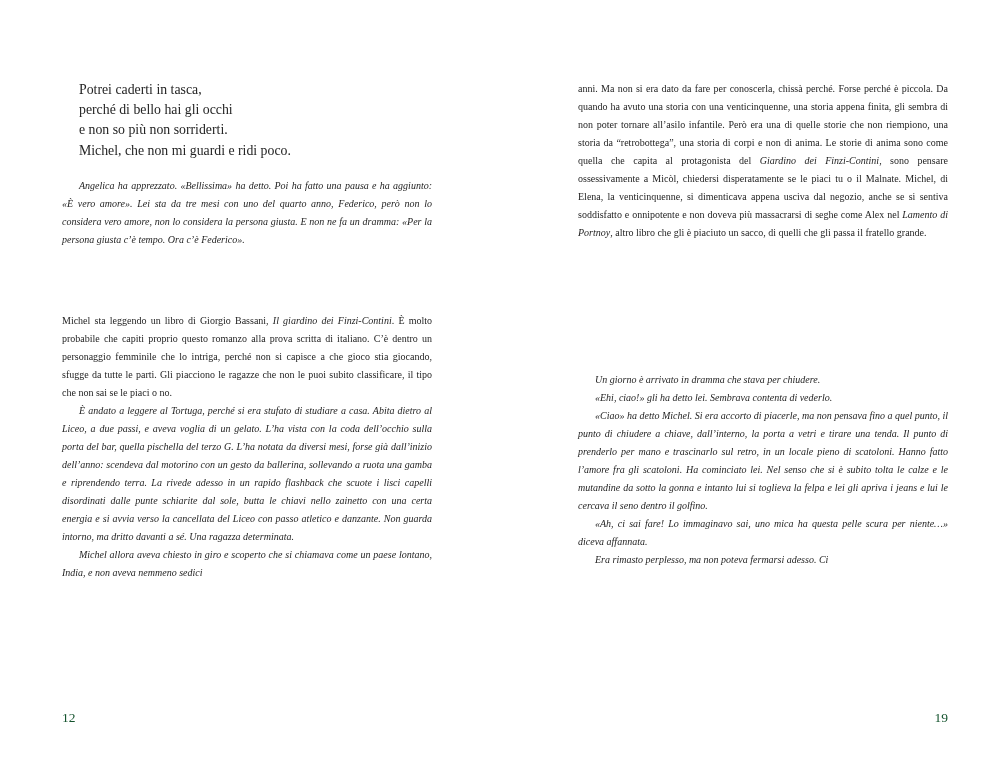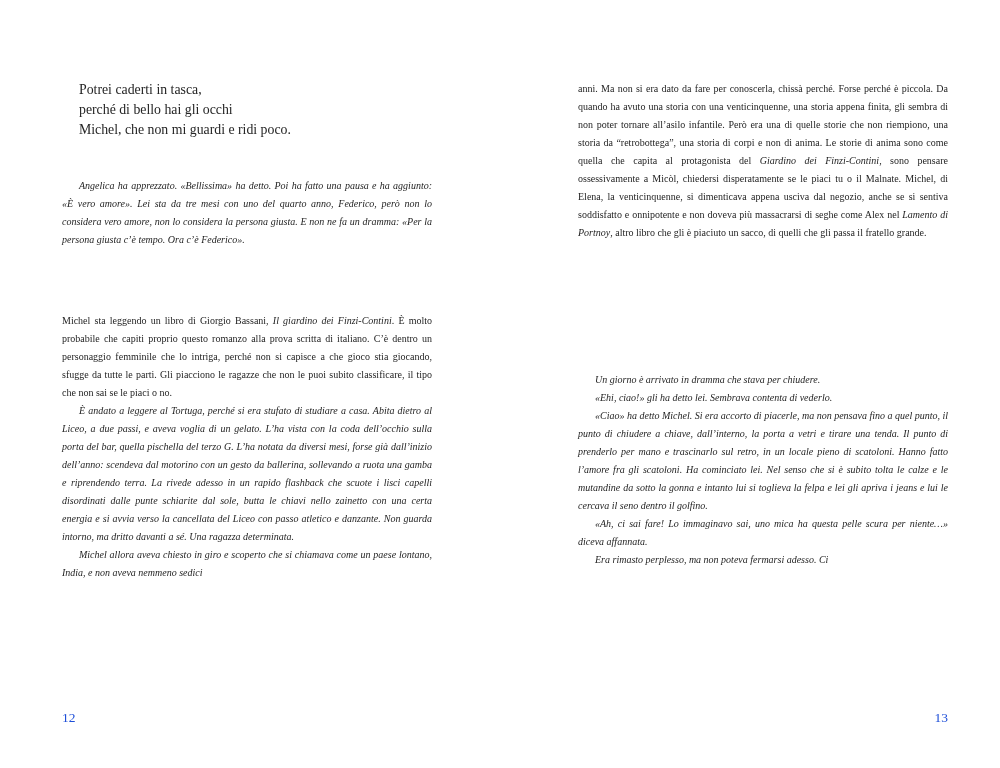--- a/index.html
+++ b/index.html
@@ -41,33 +41,34 @@
   #poem-block        { left: 62px;  top: 80px;  }
   #response-block    { left: 62px;  top: 177px; }
   #reading-block     { left: 62px;  top: 312px; }
   #continuation-block{ left: 578px; top: 80px;  }
   #tabaccheria-block { left: 578px; top: 371px; }
   .pagenum {
     position: absolute;
     top: 710px;
     font-size: 13.5px;
     line-height: 16px;
-    color: #1d4ed8;
+    color: #14532d;
   }
   #pagenum-left  { left: 62px; }
   #pagenum-right { left: 578px; width: 370px; text-align: right; }
 </style>
 </head>
 <body>
 
 <div class="spread">
 
   <div class="block" id="poem-block">
     <div class="poem-line">Potrei caderti in tasca,</div>
     <div class="poem-line">perché di bello hai gli occhi</div>
+    <div class="poem-line">e non so più non sorriderti.</div>
     <div class="poem-line">Michel, che non mi guardi e ridi poco.</div>
   </div>
 
   <div class="block" id="response-block">
     <p class="indent" lang="it">Angelica ha apprezzato. «Bellissima» ha detto. Poi ha fatto una pausa e ha aggiunto: «È vero amore». Lei sta da tre mesi con uno del quarto anno, Federico, però non lo considera vero amore, non lo considera la persona giusta. E non ne fa un dramma: «Per la persona giusta c’è tempo. Ora c’è Federico».</p>
   </div>
 
   <div class="block" id="reading-block">
     <p lang="it">Michel sta leggendo un libro di Giorgio Bassani, <i>Il giardino dei Finzi-Contini</i>. È molto probabile che capiti proprio questo romanzo alla prova scritta di italiano. C’è dentro un personaggio femminile che lo intriga, perché non si capisce a che gioco stia giocando, sfugge da tutte le parti. Gli piacciono le ragazze che non le puoi subito classificare, il tipo che non sai se le piaci o no.</p>
     <p class="indent" lang="it">È andato a leggere al Tortuga, perché si era stufato di studiare a casa. Abita dietro al Liceo, a due passi, e aveva voglia di un gelato. L’ha vista con la coda dell’occhio sulla porta del bar, quella pischella del terzo G. L’ha notata da diversi mesi, forse già dall’inizio dell’anno: scendeva dal motorino con un gesto da ballerina, sollevando a ruota una gamba e riprendendo terra. La rivede adesso in un rapido flashback che scuote i lisci capelli disordinati dalle punte schiarite dal sole, butta le chiavi nello zainetto con una certa energia e si avvia verso la cancellata del Liceo con passo atletico e danzante. Non guarda intorno, ma dritto davanti a sé. Una ragazza determinata.</p>
@@ -81,15 +82,15 @@
   </div>
 
   <div class="block" id="tabaccheria-block">
     <p class="indent" lang="it">Un giorno è arrivato in dramma che stava per chiudere.</p>
     <p class="indent" lang="it">«Ehi, ciao!» gli ha detto lei. Sembrava contenta di vederlo.</p>
     <p class="indent" lang="it">«Ciao» ha detto Michel. Si era accorto di piacerle, ma non pensava fino a quel punto, il punto di chiudere a chiave, dall’interno, la porta a vetri e tirare una tenda. Il punto di prenderlo per mano e trascinarlo sul retro, in un locale pieno di scatoloni. Hanno fatto l’amore fra gli scatoloni. Ha cominciato lei. Nel senso che si è subito tolta le calze e le mutandine da sotto la gonna e intanto lui si toglieva la felpa e lei gli apriva i jeans e lui le cercava il seno dentro il golfino.</p>
     <p class="indent" lang="it">«Ah, ci sai fare! Lo immaginavo sai, uno mica ha questa pelle scura per niente…» diceva affannata.</p>
     <p class="indent" lang="it">Era rimasto perplesso, ma non poteva fermarsi adesso. Ci</p>
   </div>
 
-  <div class="pagenum" id="pagenum-right">13</div>
+  <div class="pagenum" id="pagenum-right">19</div>
 
 </div>
 
 </body></html>

